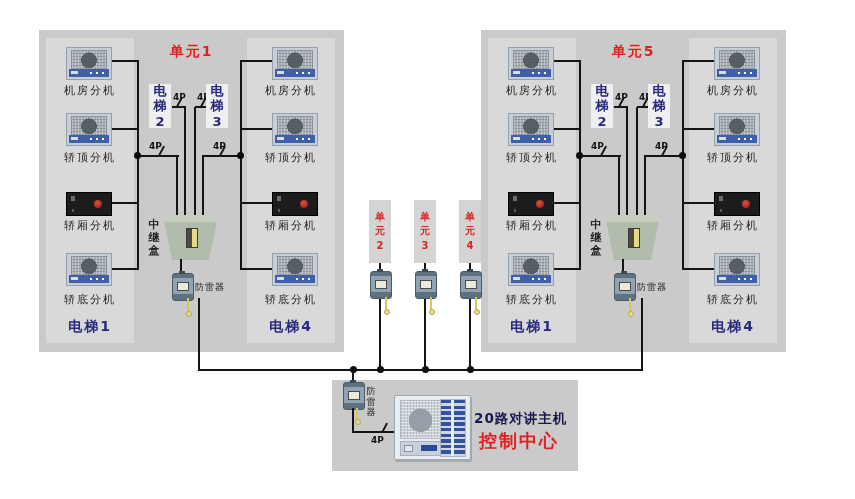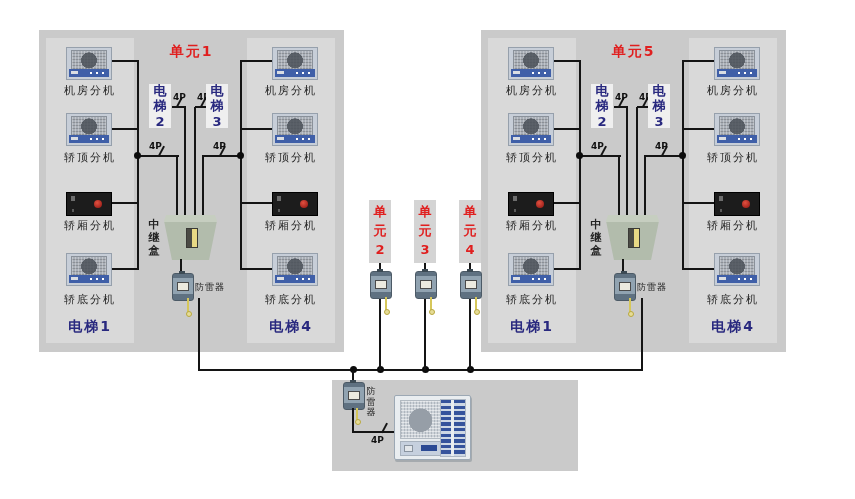--- a/index.html
+++ b/index.html
@@ -56,21 +56,21 @@
   .arrester{position:absolute;width:20px;height:26px;border-radius:3px;border:1px solid #4c5a66;
      background:linear-gradient(180deg,#5f7181 0 4px,#91a3b1 4px 20px,#5f7181 20px);}
   .arrester::after{content:"";position:absolute;left:4px;top:8px;width:10px;height:7px;background:#eceadf;border:1px solid #4a4a4a;}
   .arrester::before{content:"";position:absolute;left:6px;top:-3px;width:6px;height:3px;background:#3c4a54;}
   .tail{position:absolute;width:2px;background:#d6c75a;}
   .tail::after{content:"";position:absolute;left:-1px;bottom:-4px;width:4px;height:4px;border-radius:50%;background:#e6dc96;border:1px solid #b8a840;}
   .arr-label{position:absolute;font-size:9px;color:#222;letter-spacing:1px;}
   .arr-label .vtext{width:10px;letter-spacing:0;}
 
   .unit-box{position:absolute;width:22px;height:63px;background:#d4d4d4;display:flex;align-items:center;justify-content:center;}
-  .unit-box .vtext{width:14px;font-size:13px;font-weight:bold;color:var(--red);line-height:1.45;}
+  .unit-box .vtext{width:14px;font-size:10px;font-weight:bold;color:var(--red);line-height:1.45;}
 
   .cc-panel{position:absolute;left:332px;top:380px;width:246px;height:91px;background:var(--panel);}
   .console{position:absolute;left:394px;top:395px;width:75px;height:63px;background:#e9edf0;
      border:1px solid #9ca8b4;border-radius:2px;box-shadow:1px 2px 0 rgba(120,130,140,.45);}
   .c-grille{position:absolute;left:5px;top:4px;width:39px;height:37px;border:1px solid #b2bac2;
      background-color:#ccd2d8;
      background-image:radial-gradient(circle at 50% 52%, #969ea7 0 42%, transparent 44%),
        repeating-linear-gradient(0deg, rgba(255,255,255,.5) 0 1px, transparent 1px 3px),
        repeating-linear-gradient(90deg, rgba(120,130,142,.35) 0 1px, transparent 1px 3px);}
   .c-keys{position:absolute;right:4px;top:3px;width:24px;height:56px;border:1px solid #aeb8c4;
@@ -316,14 +316,16 @@
   <div class="slash" style="left:379px;top:427px"></div>
   <span class="fourp" style="left:371px;top:435px">4P</span>
 
   <div class="console">
     <div class="c-grille"></div>
     <div class="c-keys"></div>
     <div class="c-bottom">
         <span class="c-disp"></span>
       </div>
   </div>
+  <div class="cc-title1">20路对讲主机</div>
+  <div class="cc-title2">控制中心</div>
 
 </div>
 
 </body></html>

